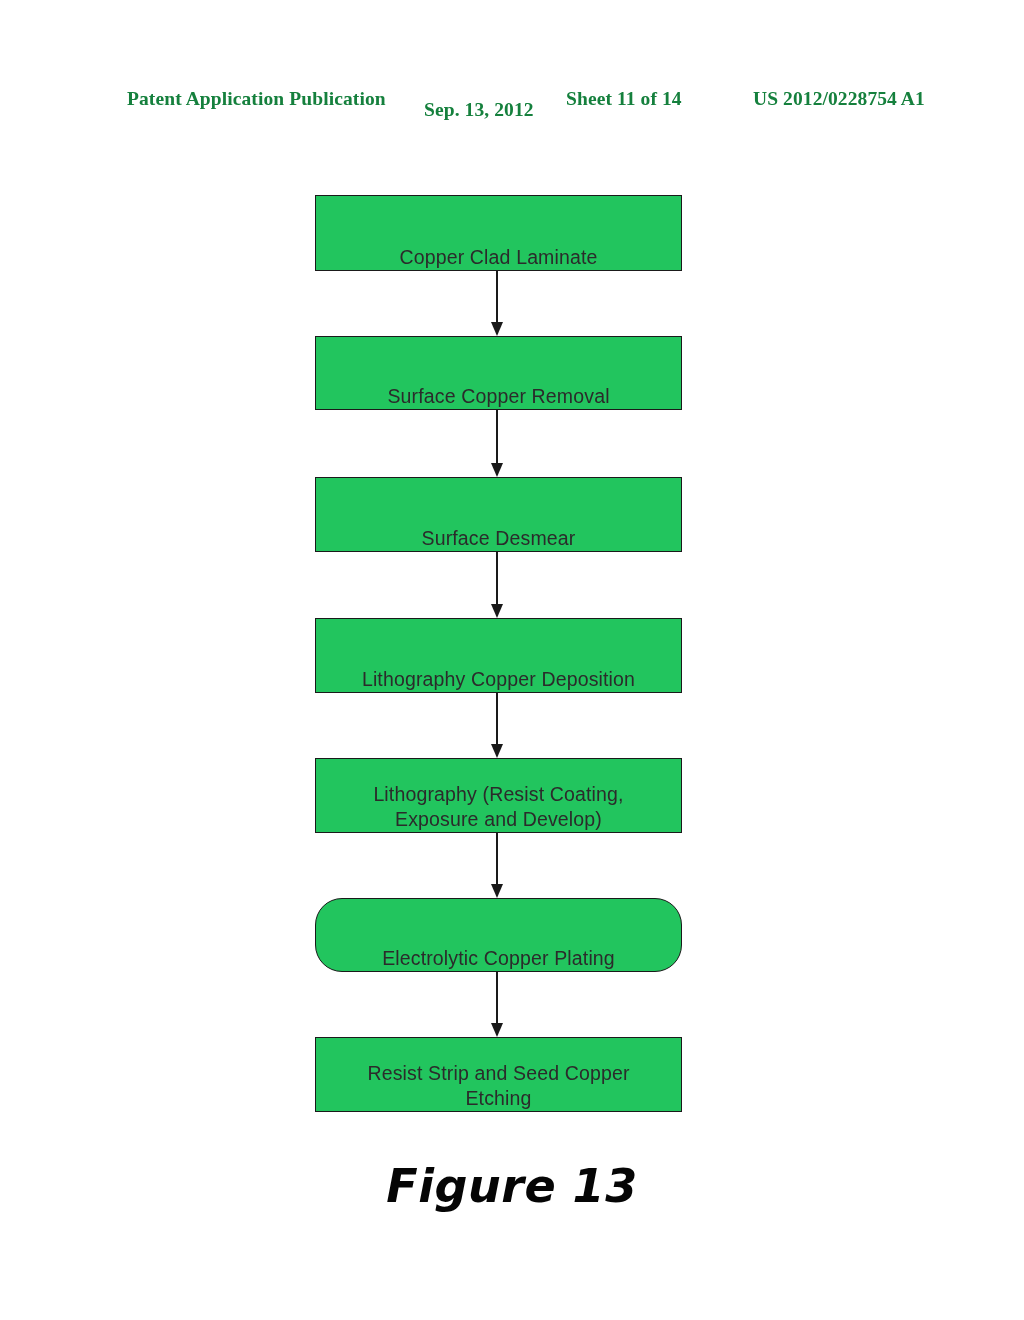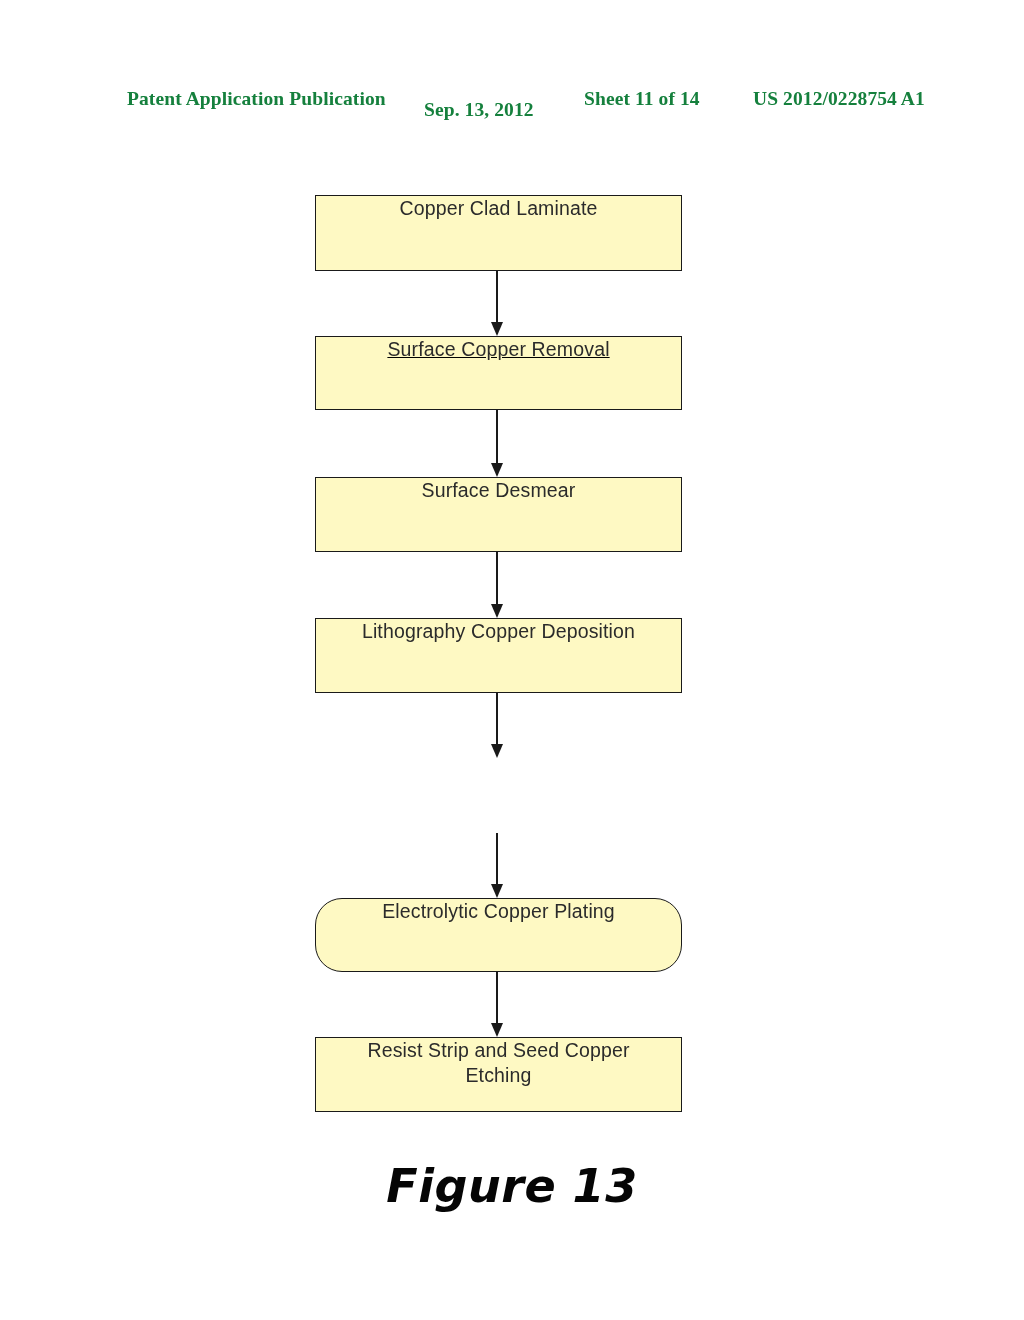--- a/index.html
+++ b/index.html
@@ -24,41 +24,41 @@
     height: 28px;
     font-family: "Liberation Serif", serif;
     font-weight: bold;
     font-size: 19.5px;
     color: #15803d;
     letter-spacing: 0.1px;
     white-space: nowrap;
   }
   .hdr-pub  { position: absolute; left: 127px;  top: 0; }
   .hdr-date { position: absolute; left: 424px;  top: 0; margin-top: 11px; }
-  .hdr-shtt { position: absolute; left: 584px;  top: 0; }
+  .hdr-shtt { position: absolute; left: 566px;  top: 0; }
   .hdr-num  { position: absolute; left: 708px;  top: 0; margin-left: 45px; }
 
   
   .flowchart {
     position: absolute;
     left: 0;
     top: 0;
     width: 1024px;
     height: 1320px;
   }
 
   .flow-box {
     position: absolute;
     left: 315px;
     width: 367px;
     border: 1.6px solid #1a1a1a;
     box-sizing: border-box;
-    background: #fef9c3;
+    background: #22c55e;
     display: flex;
-    align-items: flex-start;
+    align-items: flex-end;
     justify-content: center;
   }
   .flow-box .box-label {
     font-family: "Liberation Sans", sans-serif;
     font-size: 19.5px;
     line-height: 25px;
     color: #2b2b2b;
     text-align: center;
     letter-spacing: 0.15px;
     white-space: pre-line;
@@ -117,21 +117,21 @@
 
   <div class="flow-box" style="top:195px; height:76px;">
     <span class="box-label">Copper Clad Laminate</span>
   </div>
 
   <div class="flow-arrow" style="top:271px; height:65px;">
     <div class="stem" style="height:51px;"></div>
     <div class="head" style="top:51px;"></div>
   </div>
 
-  <div class="flow-box" style="top:336px; height:74px;text-decoration:underline;">
+  <div class="flow-box" style="top:336px; height:74px;">
     <span class="box-label">Surface Copper Removal</span>
   </div>
 
   <div class="flow-arrow" style="top:410px; height:67px;">
     <div class="stem" style="height:53px;"></div>
     <div class="head" style="top:53px;"></div>
   </div>
 
   <div class="flow-box" style="top:477px; height:75px;">
     <span class="box-label">Surface Desmear</span>
@@ -144,20 +144,24 @@
 
   <div class="flow-box" style="top:618px; height:75px;">
     <span class="box-label">Lithography Copper Deposition</span>
   </div>
 
   <div class="flow-arrow" style="top:693px; height:65px;">
     <div class="stem" style="height:51px;"></div>
     <div class="head" style="top:51px;"></div>
   </div>
 
+  <div class="flow-box" style="top:758px; height:75px;">
+    <span class="box-label">Lithography (Resist Coating,
+Exposure and Develop)</span>
+  </div>
 
   <div class="flow-arrow" style="top:833px; height:65px;">
     <div class="stem" style="height:51px;"></div>
     <div class="head" style="top:51px;"></div>
   </div>
 
   <div class="flow-box" style="top:898px; height:74px;border-radius:27px;">
     <span class="box-label">Electrolytic Copper Plating</span>
   </div>
 

